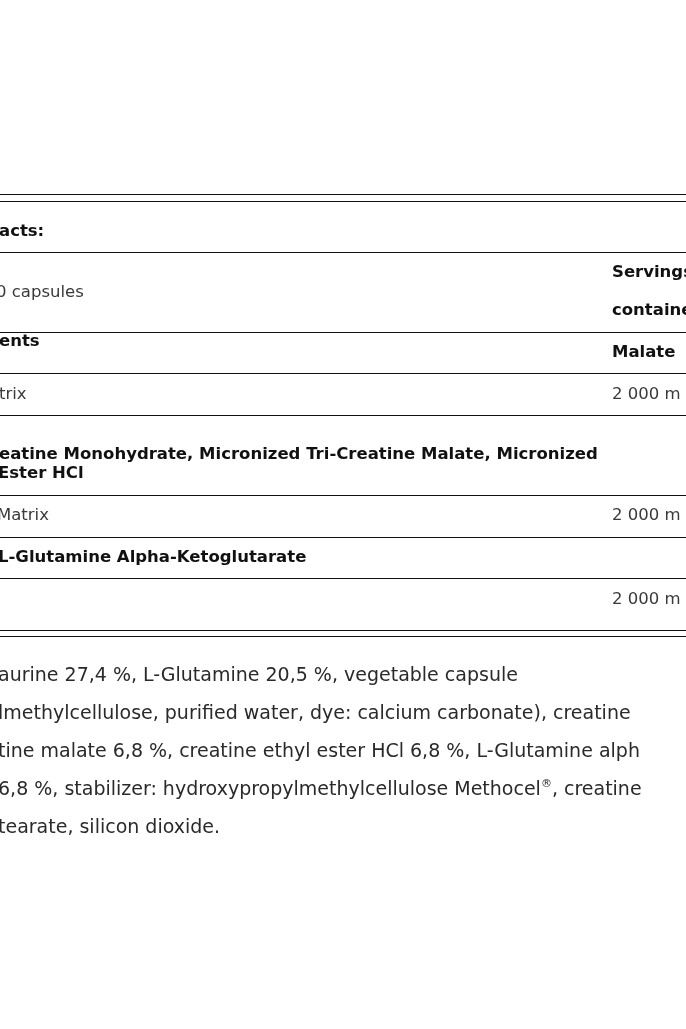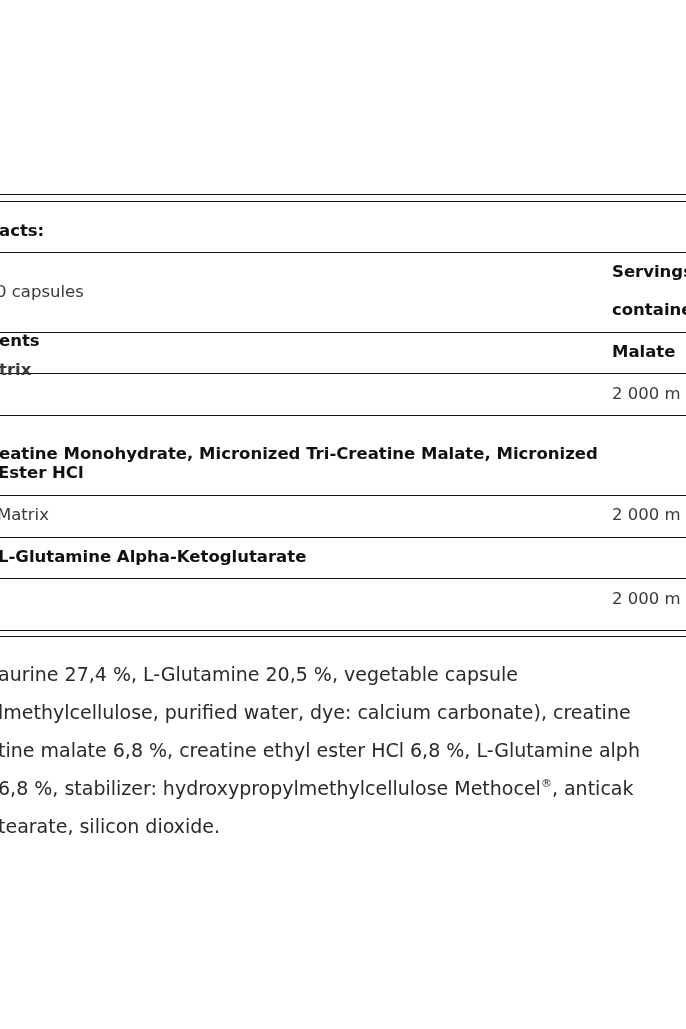--- a/index.html
+++ b/index.html
@@ -36,30 +36,30 @@
 
 <div class="txt bold" style="left:-1px; top:221px;">acts:</div>
 
 <div class="txt light" style="left:-4px; top:282px;">0 capsules</div>
 <div class="txt bold" style="left:612px; top:262px;">Servings</div>
 <div class="txt bold" style="left:612px; top:300px;">containe</div>
 
 <div class="txt bold" style="left:-1px; top:331px;">ents</div>
 <div class="txt bold" style="left:612px; top:342px;">Malate</div>
 
-<div class="txt light" style="left:-1px; top:360px;font-weight:bold;">trix</div>
+<div class="txt light" style="left:-1px; top:384px;">trix</div>
 <div class="txt light" style="left:612px; top:384px;">2 000 m</div>
 <div class="txt bold" style="left:-1px; top:444px;">eatine Monohydrate, Micronized Tri-Creatine Malate, Micronized</div>
 <div class="txt bold" style="left:-2px; top:463px;"> Ester HCl</div>
 
 <div class="txt light" style="left:-3px; top:505px;">Matrix</div>
 <div class="txt light" style="left:612px; top:505px;">2 000 m</div>
 <div class="txt bold" style="left:-2px; top:547px;"> L-Glutamine Alpha-Ketoglutarate</div>
 
 <div class="txt light" style="left:612px; top:589px;">2 000 m</div>
 
 <div class="para">
   <div>aurine 27,4 %, L-Glutamine 20,5 %, vegetable capsule</div>
   <div>lmethylcellulose, purified water, dye: calcium carbonate), creatine</div>
   <div>tine malate 6,8 %, creatine ethyl ester HCl 6,8 %, L-Glutamine alph</div>
-  <div><span>6,8 %, stabilizer: hydroxypropylmethylcellulose Methocel</span><sup>®</sup><span>, anticak</span></div>
+  <div><span>6,8 %, stabilizer: hydroxypropylmethylcellulose Methocel</span><sup>®</sup><span>, creatine</span></div>
   <div>tearate, silicon dioxide.</div>
 </div>
 
 </body></html>

